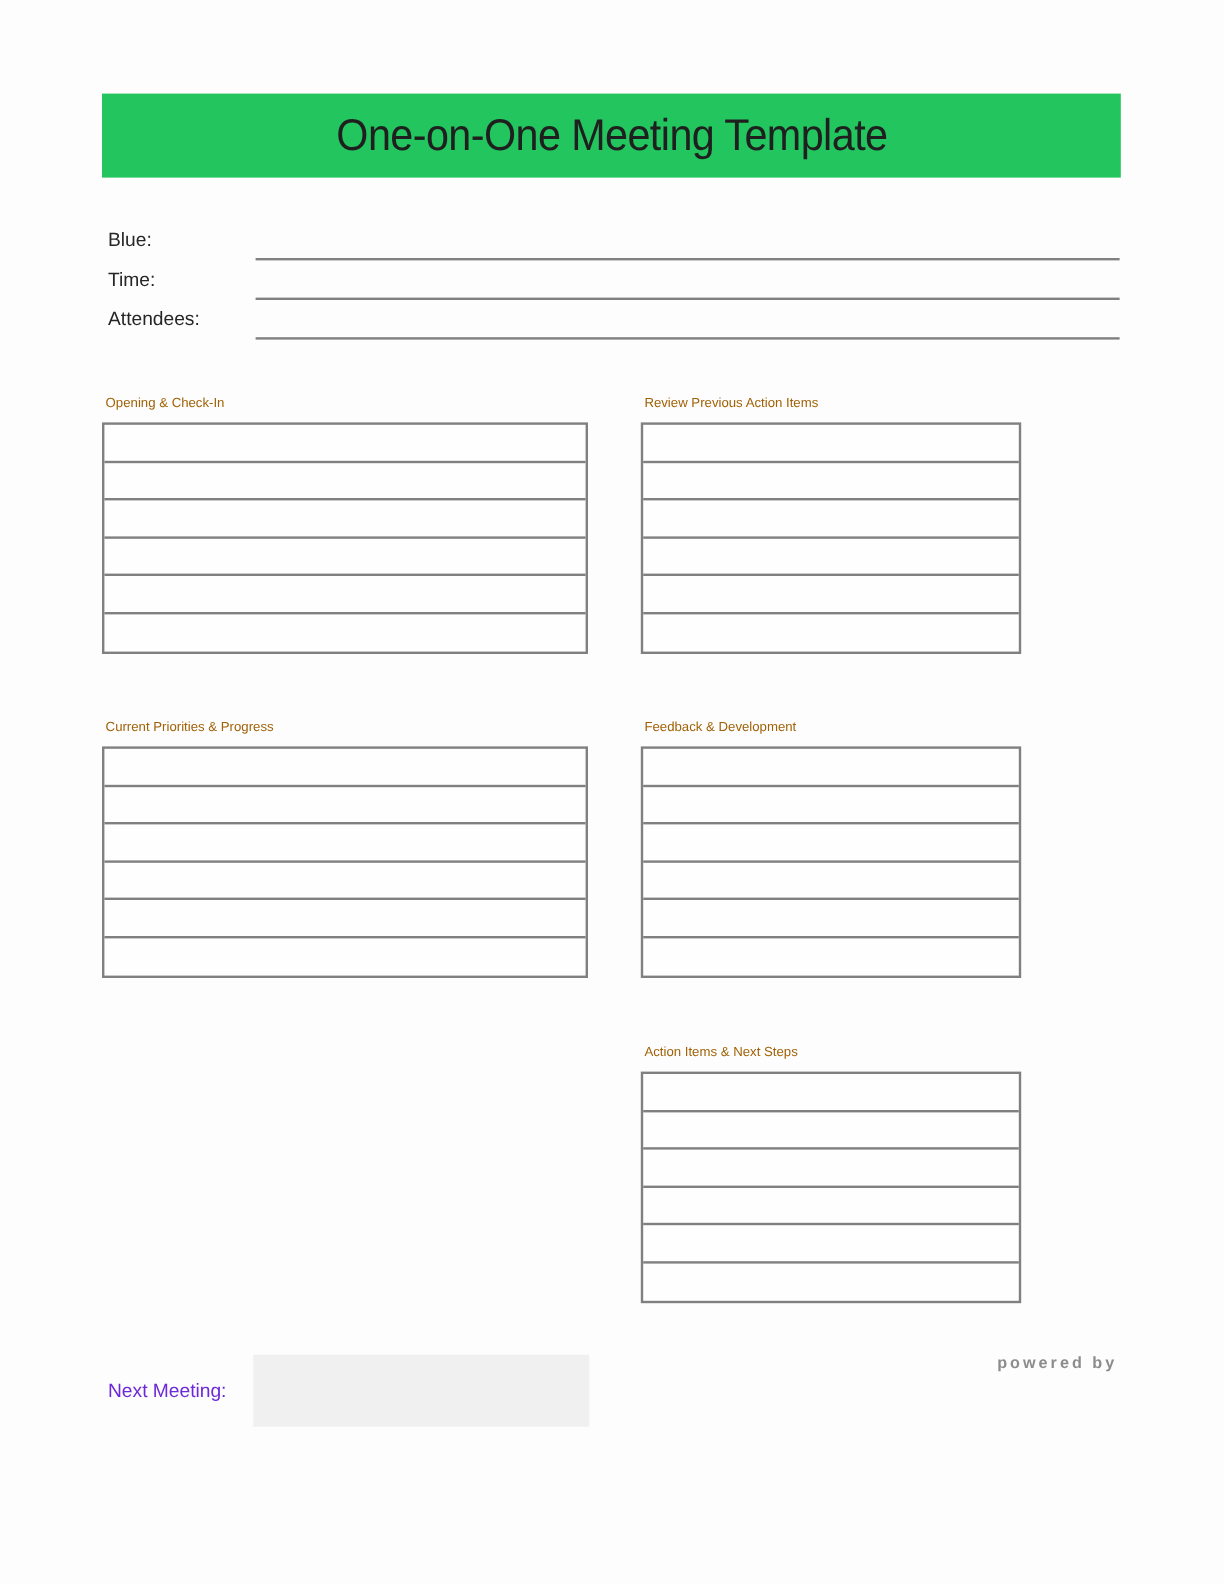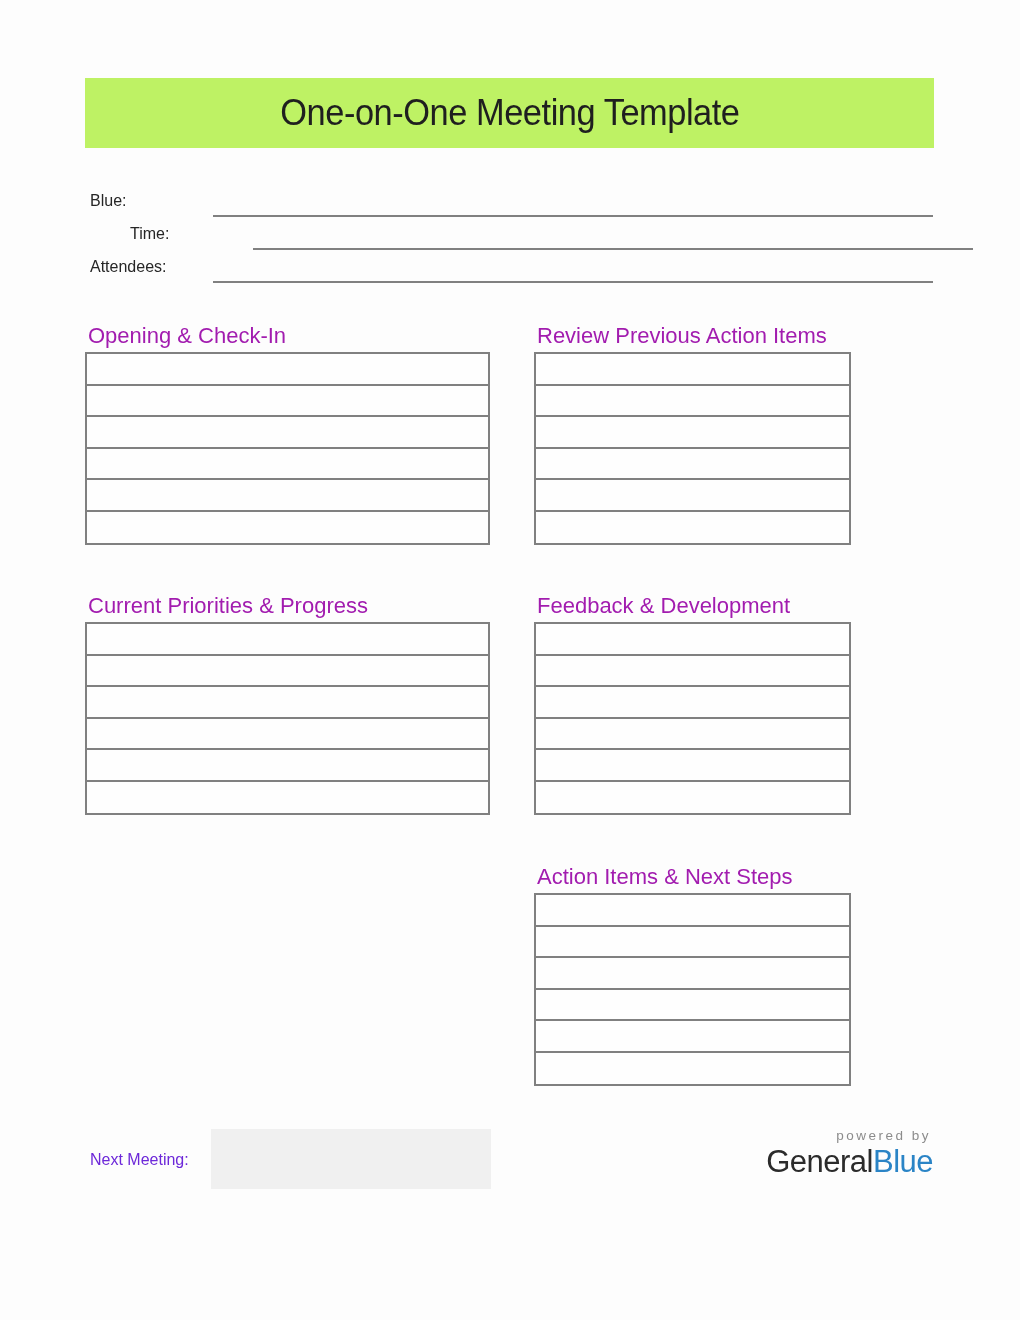--- a/index.html
+++ b/index.html
@@ -9,53 +9,53 @@
     width:1020px; height:1320px;
     background:#fdfdfd;
     font-family:"Liberation Sans", sans-serif;
     color:#262626;
     overflow:hidden;
   }
 
   
   .banner {
     position:absolute; left:85px; top:78px; width:849px; height:70px;
-    background:#bef264;
+    background:#22c55e;
     display:flex; align-items:center; justify-content:center;
   }
   .banner-title {
     font-size:37px; font-weight:400; color:#1f1f1f;
     letter-spacing:-0.5px;
     transform:scaleX(0.93);
     white-space:nowrap;
   }
 
   
   .field-row { position:absolute; left:90px; width:843px; height:27px; }
   .field-row.r0 { top:190px; }
-  .field-row.r1 { top:223px;margin-left:40px; }
+  .field-row.r1 { top:223px; }
   .field-row.r2 { top:256px; }
   .field-label {
     position:absolute; left:0; top:2px;
     font-size:16px; color:#262626; white-space:nowrap;
   }
   .field-line {
     position:absolute; left:123px; right:0; bottom:0;
     height:0; border-bottom:2px solid #808080;
   }
 
   
   .section { position:absolute; }
   .section.col-left  { left:85px;  width:405px; }
   .section.col-right { left:534px; width:317px; }
   .section.row-1 { top:326px; }
   .section.row-2 { top:596px; }
   .section.row-3 { top:867px; }
   .section-title {
-    font-size:22px; color:#a21caf; margin-left:3px;
+    font-size:11px; color:#a16207; margin-left:3px;
     height:26px; line-height:20px;
   }
   .section-table {
     border:2px solid #808080;
     background:#fefefe;
   }
   .table-row {
     height:31.5px;
     border-bottom:2px solid #808080;
   }
@@ -66,21 +66,22 @@
     position:absolute; left:90px; top:1151px;
     font-size:16px; color:#6d28d9; white-space:nowrap;
   }
   .next-meeting-box {
     position:absolute; left:211px; top:1129px;
     width:280px; height:60px;
     background:#f0f0f0;
   }
   .logo {
     position:absolute; right:87px; top:1128px;
-    text-align:right;
+    text-align:left;
+    font-weight:bold;
   }
   .powered-by {
     font-size:13.5px; letter-spacing:2.5px; color:#8c8c8c;
     margin-right:2px; margin-bottom:1px;
   }
   .brand { font-size:31px; letter-spacing:-0.5px; white-space:nowrap; }
   .brand-first  { color:#2b2b2b; }
   .brand-second { color:#2a84c6; }
 </style>
 </head>
@@ -164,16 +165,15 @@
       <div class="table-row"></div>
       <div class="table-row"></div>
     </div>
   </div>
 
   <div class="next-meeting-label">Next Meeting:</div>
   <div class="next-meeting-box"></div>
 
   <div class="logo">
     <div class="powered-by">powered by</div>
-    <div class="brand"><span class="brand-first">General</span><span class="brand-second">Blue</span></div>
   </div>
 
 </div>
 
 </body></html>

